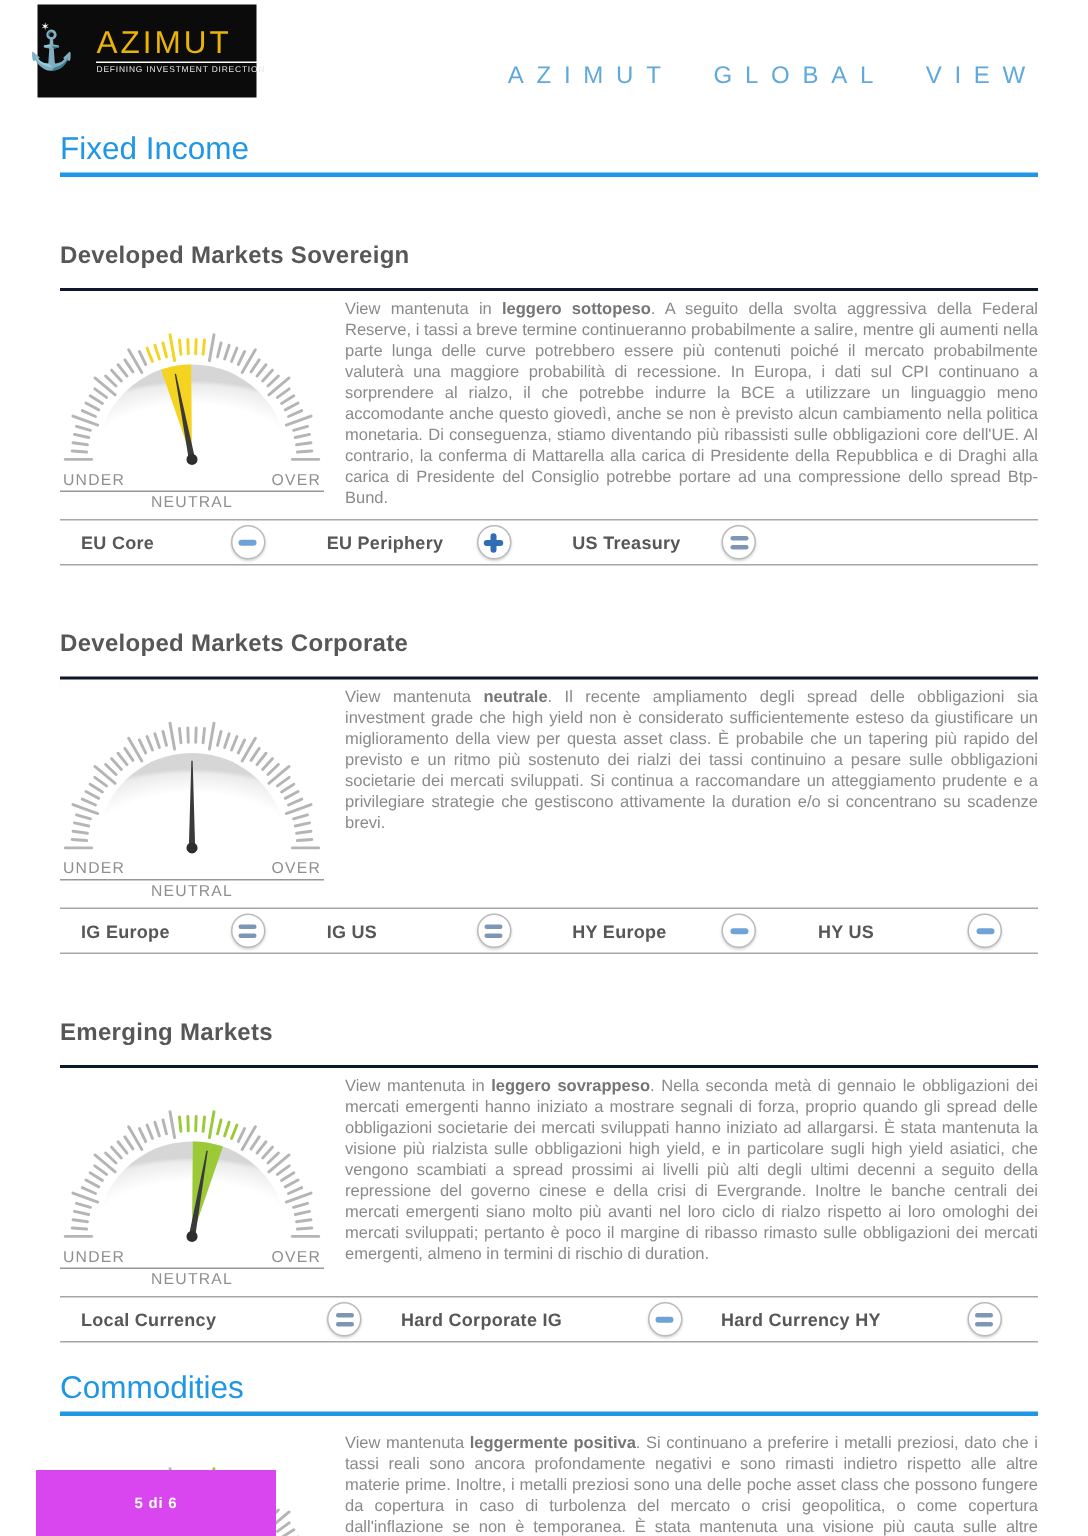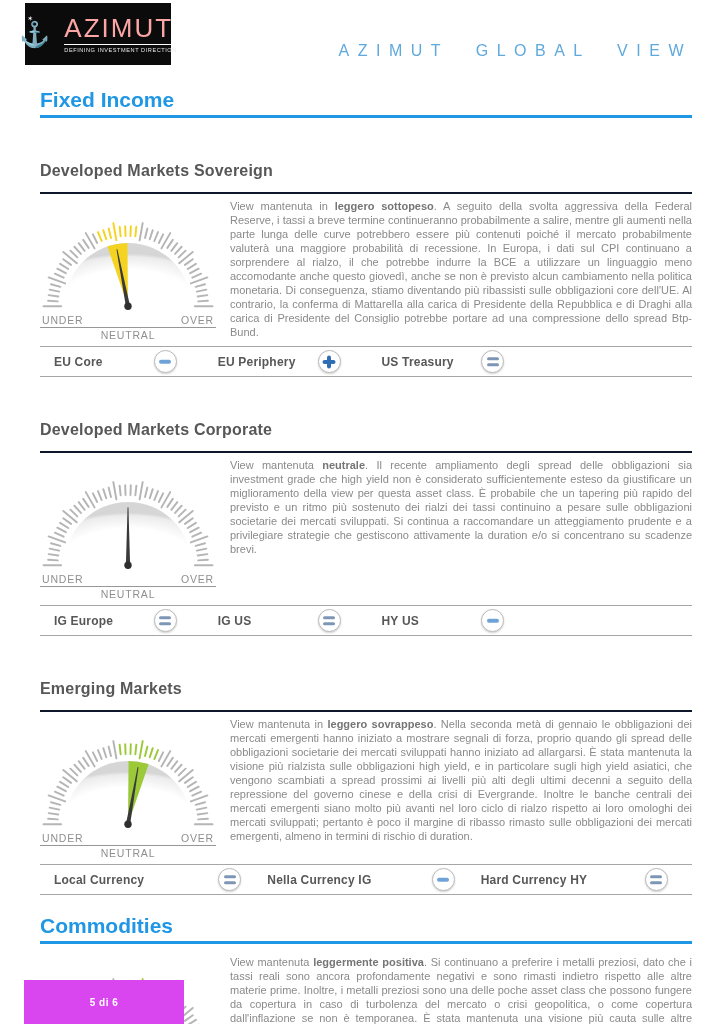--- a/index.html
+++ b/index.html
@@ -16,27 +16,27 @@
   html,body{background:#fff;}
   body{font-family:"Liberation Sans", sans-serif;}
   .page{position:relative;width:725px;height:1024px;background:#fff;overflow:hidden;margin:0 auto;}
 
   
   .logo-box{position:absolute;left:25px;top:3px;width:146px;height:62px;background:#0b0b0b;display:flex;align-items:center;justify-content:center;gap:7px;}
   .anchor-wrap{position:relative;color:#fff;font-size:25px;line-height:1;}
   .anchor-star{position:absolute;top:-7px;left:8px;font-size:7px;color:#fff;}
   .logo-sep{width:1px;height:32px;background:#fff;}
   .logo-right{display:flex;flex-direction:column;}
-  .brand{color:#fca5a5;font-size:26px;letter-spacing:2px;font-weight:400;line-height:1.05;}
+  .brand{color:#eab308;font-size:21px;letter-spacing:2px;font-weight:400;line-height:1.05;}
   .tagline{color:#e8e8e8;font-size:5.6px;letter-spacing:0.55px;border-top:1px solid #fff;padding-top:2px;margin-top:1px;white-space:nowrap;}
   .header-title{position:absolute;top:42px;right:33px;color:var(--title-blue);font-size:16px;letter-spacing:8.5px;word-spacing:14px;font-weight:500;white-space:nowrap;}
 
   
   .content{position:absolute;left:40px;top:88px;width:652px;}
-  .main-heading{font-size:21px;font-weight:bold;color:var(--accent-blue);border-bottom:3px solid var(--accent-blue);padding-bottom:3px;margin-bottom:10px;}
+  .main-heading{font-size:21px;font-weight:normal;color:var(--accent-blue);border-bottom:3px solid var(--accent-blue);padding-bottom:3px;margin-bottom:10px;}
   .main-heading.commodities{margin-top:16px;}
   .sub-heading{font-size:16px;font-weight:bold;color:var(--heading-gray);border-bottom:2px solid #0f172a;padding-bottom:12px;margin-bottom:4px;letter-spacing:0.2px;margin-top:44px;}
 
   .section-body{display:flex;gap:14px;align-items:flex-start;}
   .gauge-col{width:176px;flex:none;padding-top:4px;}
   .gauge-svg{display:block;width:176px;height:110px;}
   .gauge-ends{display:flex;justify-content:space-between;font-size:10.5px;color:#8f8f8f;letter-spacing:0.8px;padding:0 2px;margin-top:2px;gap:42px;}
   .gauge-rule{border-top:1px solid #979797;margin-top:1px;}
   .gauge-neutral{text-align:center;font-size:10.5px;color:#8f8f8f;letter-spacing:0.8px;margin-top:1px;}
 
@@ -244,20 +244,24 @@
       <div class="ind-row cols-4">
         <div class="ind-item">
           <span class="ind-label">IG Europe</span>
           <span class="ind-icon" data-sign="equal"></span>
         </div>
         <div class="ind-item">
           <span class="ind-label">IG US</span>
           <span class="ind-icon" data-sign="equal"></span>
         </div>
         <div class="ind-item">
+          <span class="ind-label">HY Europe</span>
+          <span class="ind-icon" data-sign="minus"></span>
+        </div>
+        <div class="ind-item">
           <span class="ind-label">HY US</span>
           <span class="ind-icon" data-sign="minus"></span>
         </div>
       </div>
     </div>
 
     <div>
       <div class="sub-heading">Emerging Markets</div>
       <div class="section-body">
         <div class="gauge-col">
@@ -330,21 +334,21 @@
           <div class="gauge-neutral">NEUTRAL</div>
         </div>
         <div class="para"><span>View mantenuta in </span><b>leggero sovrappeso</b><span>. Nella seconda metà di gennaio le obbligazioni dei mercati emergenti hanno iniziato a mostrare segnali di forza, proprio quando gli spread delle obbligazioni societarie dei mercati sviluppati hanno iniziato ad allargarsi. È stata mantenuta la visione più rialzista sulle obbligazioni high yield, e in particolare sugli high yield asiatici, che vengono scambiati a spread prossimi ai livelli più alti degli ultimi decenni a seguito della repressione del governo cinese e della crisi di Evergrande. Inoltre le banche centrali dei mercati emergenti siano molto più avanti nel loro ciclo di rialzo rispetto ai loro omologhi dei mercati sviluppati; pertanto è poco il margine di ribasso rimasto sulle obbligazioni dei mercati emergenti, almeno in termini di rischio di duration.</span></div>
       </div>
       <div class="ind-row cols-3">
         <div class="ind-item">
           <span class="ind-label">Local Currency</span>
           <span class="ind-icon" data-sign="equal"></span>
         </div>
         <div class="ind-item">
-          <span class="ind-label">Nella Currency IG</span>
+          <span class="ind-label">Hard Corporate IG</span>
           <span class="ind-icon" data-sign="minus"></span>
         </div>
         <div class="ind-item">
           <span class="ind-label">Hard Currency HY</span>
           <span class="ind-icon" data-sign="equal"></span>
         </div>
       </div>
     </div>
 
     <div class="main-heading commodities">Commodities</div>

